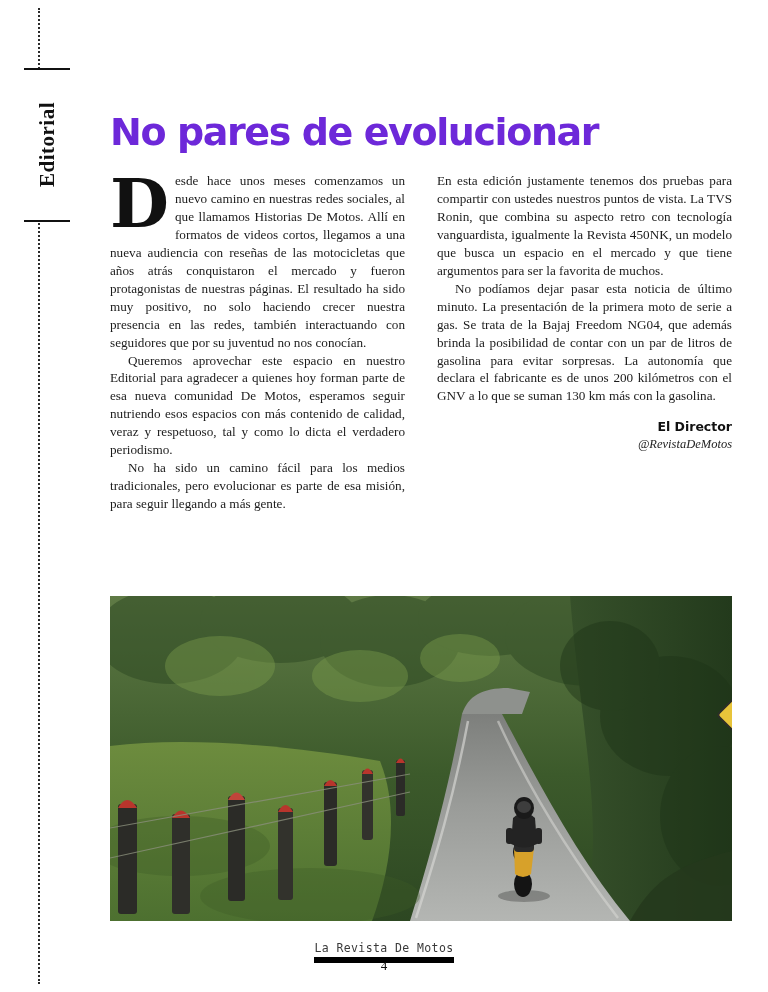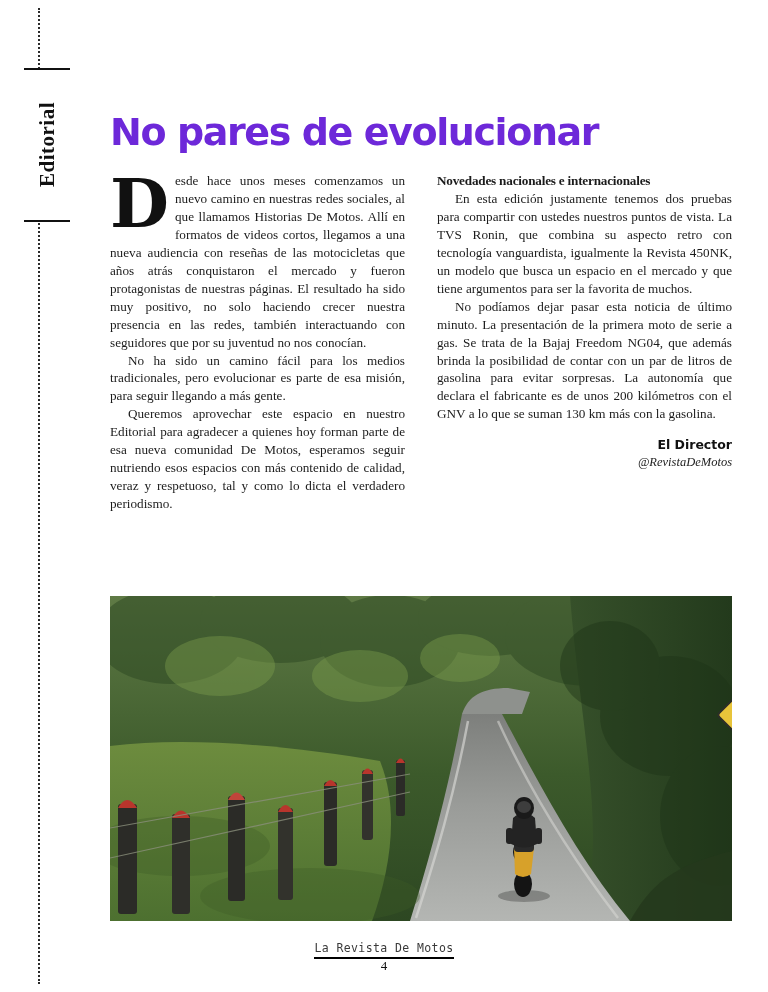--- a/index.html
+++ b/index.html
@@ -148,21 +148,21 @@
     right: 0;
     top: 938px;
     text-align: center;
   }
   .footer-brand .brand-text {
     display: inline-block;
     font-family: "DejaVu Sans Mono", monospace;
     font-size: 11.5px;
     letter-spacing: 0.4px;
     color: #3a3a3a;
-    border-bottom: 2px solid #000000;
+    border-bottom: 6px solid #000000;
     padding-bottom: 2px;
   }
   .page-number {
     position: absolute;
     left: 0;
     right: 0;
     top: 958px;
     text-align: center;
     font-family: "Liberation Serif", serif;
     font-size: 13px;
@@ -179,26 +179,25 @@
 </div>
 
 <h1 class="headline">No pares de evolucionar</h1>
 
 <div class="columns">
 
   <div class="col">
     <p class="dropcap-para">
       <span class="dropcap">D</span><span>esde hace unos meses comenzamos un nuevo camino en nuestras redes sociales, al que llamamos Historias De Motos. Allí en formatos de videos cortos, llegamos a una nueva audiencia con reseñas de las motocicletas que años atrás conquistaron el mercado y fueron protagonistas de nuestras páginas. El resultado ha sido muy positivo, no solo haciendo crecer nuestra presencia en las redes, también interactuando con seguidores que por su juventud no nos conocían.</span>
     </p>
+    <p>Queremos aprovechar este espacio en nuestro Editorial para agradecer a quienes hoy forman parte de esa nueva comunidad De Motos, esperamos seguir nutriendo esos espacios con más contenido de calidad, veraz y respetuoso, tal y como lo dicta el verdadero periodismo.</p>
     <p>No ha sido un camino fácil para los medios tradicionales, pero evolucionar es parte de esa misión, para seguir llegando a más gente.</p>
-    <p>Queremos aprovechar este espacio en nuestro Editorial para agradecer a quienes hoy forman parte de esa nueva comunidad De Motos, esperamos seguir nutriendo esos espacios con más contenido de calidad, veraz y respetuoso, tal y como lo dicta el verdadero periodismo.</p>
   </div>
 
   <div class="col">
-    <p class="subhead">Novedades nacionales e internacionales</p>
     <p>En esta edición justamente tenemos dos pruebas para compartir con ustedes nuestros puntos de vista. La TVS Ronin, que combina su aspecto retro con tecnología vanguardista, igualmente la Revista 450NK, un modelo que busca un espacio en el mercado y que tiene argumentos para ser la favorita de muchos.</p>
     <p>No podíamos dejar pasar esta noticia de último minuto. La presentación de la primera moto de serie a gas. Se trata de la Bajaj Freedom NG04, que además brinda la posibilidad de contar con un par de litros de gasolina para evitar sorpresas. La autonomía que declara el fabricante es de unos 200 kilómetros con el GNV a lo que se suman 130 km más con la gasolina.</p>
     <div class="signature">
       <div class="name">El Director</div>
       <div class="handle">@RevistaDeMotos</div>
     </div>
   </div>
 
 </div>
 

